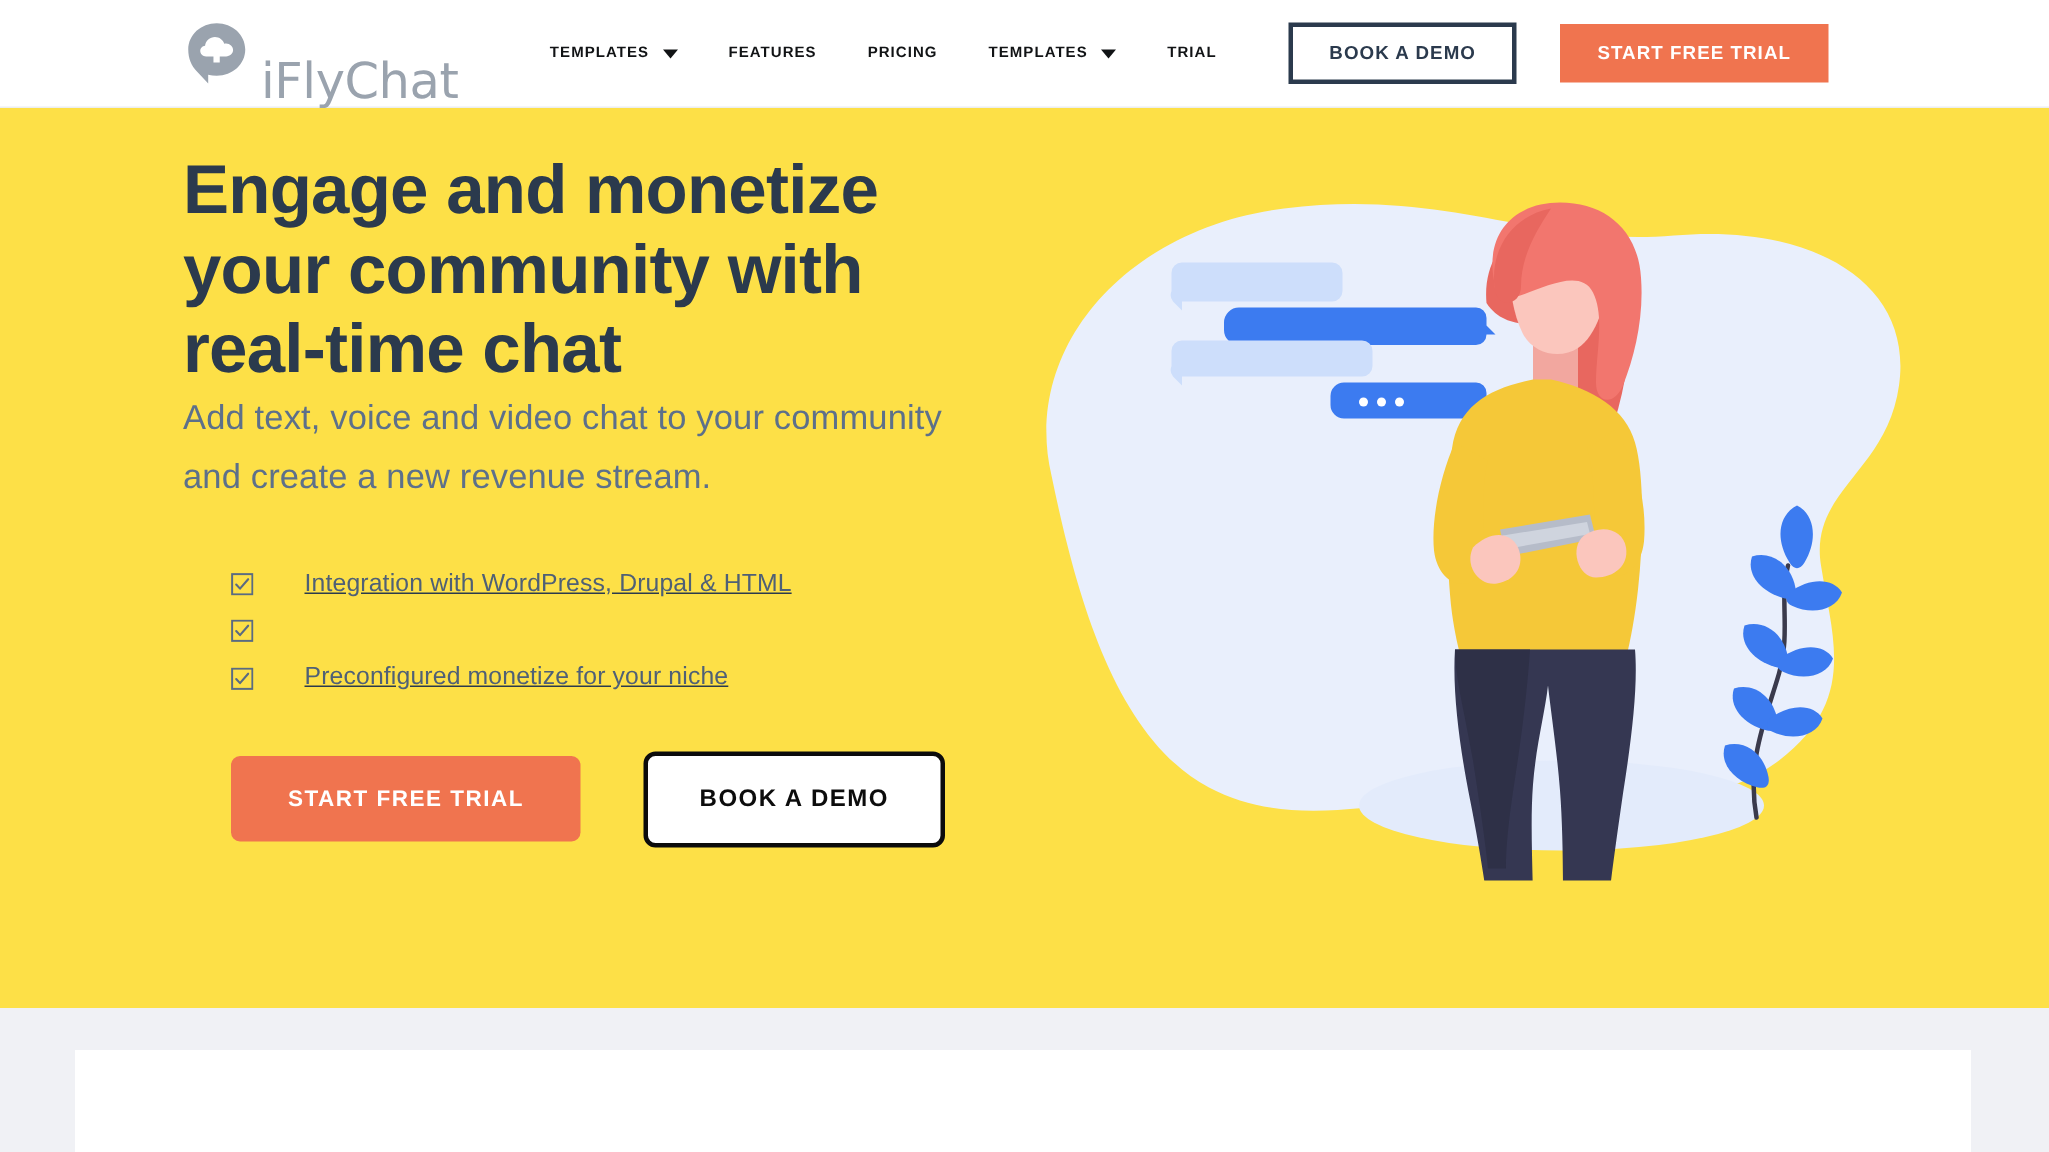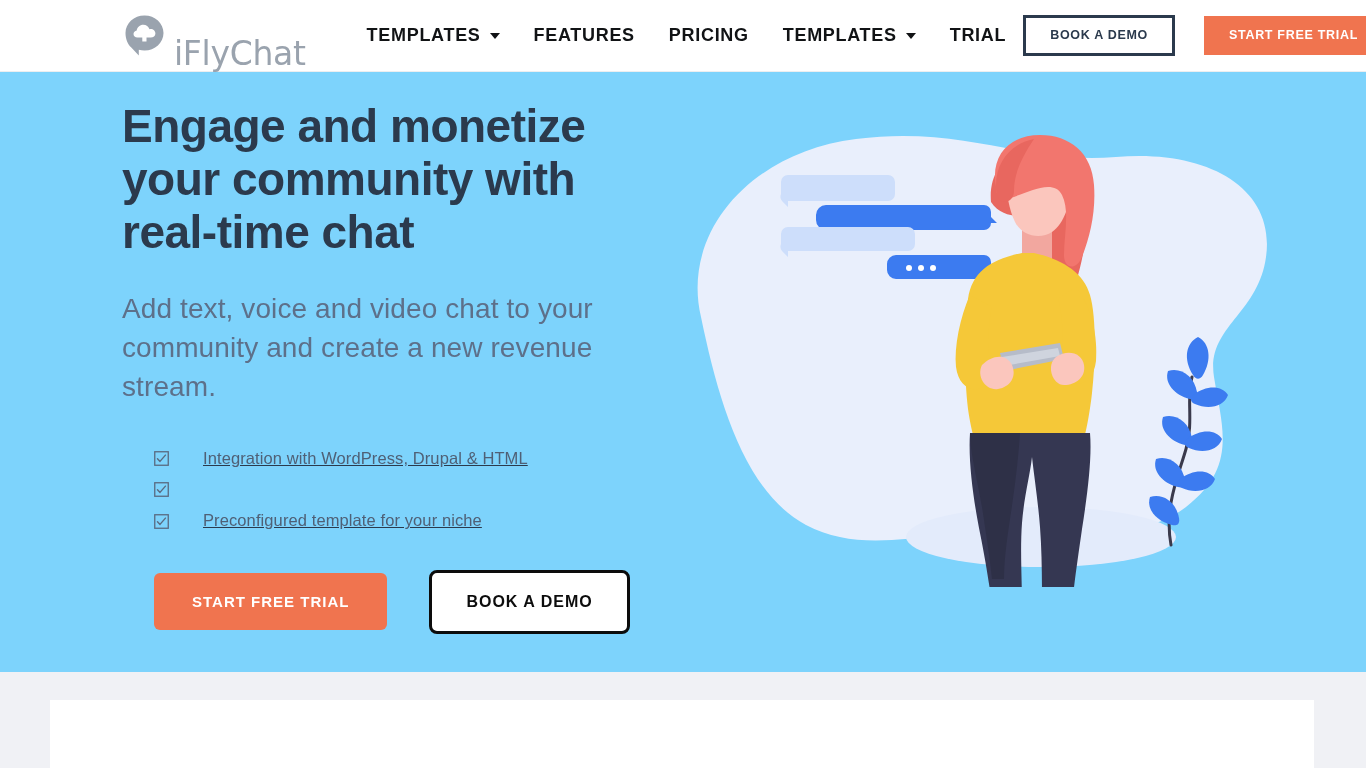--- a/index.html
+++ b/index.html
@@ -50,21 +50,21 @@
     display: flex;
     align-items: center;
     margin-left: 44px;
     gap: 0;
   }
   .nav-item {
     display: flex;
     align-items: center;
     gap: 9px;
     padding: 6px 17px;
-    font-size: 18px;
+    font-size: 10px;
     font-weight: 700;
     letter-spacing: 0.7px;
     color: #111315;
     cursor: pointer;
     white-space: nowrap;
   }
   .caret {
     width: 0; height: 0;
     border-left: 5px solid transparent;
     border-right: 5px solid transparent;
@@ -104,43 +104,42 @@
     cursor: pointer;
     font-family: "Liberation Sans", sans-serif;
     white-space: nowrap;
   }
 
   
   .hero {
     position: relative;
     height: 600px;
     width: 100%;
-    background: #7dd3fc;
+    background: #fde047;
     overflow: hidden;
   }
 
   .hero-copy {
     position: absolute;
     left: 122px;
     top: 28px;
     width: 600px;
   }
 
   .hero-title {
     font-size: 46px;
     line-height: 53px;
     font-weight: 700;
     color: #2b3a4d;
     letter-spacing: -0.5px;
     max-width: 560px;
   }
 
   .hero-sub {
-    margin-top: 30px;
-    font-size: 28px;
+    font-size: 23px;
     line-height: 39px;
     font-weight: 400;
     color: #5d708a;
     max-width: 510px;
     letter-spacing: 0.1px;
   }
 
   .check-list {
     margin-top: 42px;
     list-style: none;
@@ -286,21 +285,21 @@
         <svg class="check-box" viewBox="0 0 16 16">
           <rect x="0.8" y="0.8" width="14.4" height="14.4" fill="none" stroke="#5a6b82" stroke-width="1.4"></rect>
           <path d="M3.7 8.2 L6.4 11.1 L12.2 4.4" fill="none" stroke="#5a6b82" stroke-width="1.5" stroke-linecap="round" stroke-linejoin="round"></path>
         </svg>
       </li>
       <li class="check-item">
         <svg class="check-box" viewBox="0 0 16 16">
           <rect x="0.8" y="0.8" width="14.4" height="14.4" fill="none" stroke="#5a6b82" stroke-width="1.4"></rect>
           <path d="M3.7 8.2 L6.4 11.1 L12.2 4.4" fill="none" stroke="#5a6b82" stroke-width="1.5" stroke-linecap="round" stroke-linejoin="round"></path>
         </svg>
-        <span class="check-text">Preconfigured template for your niche</span>
+        <span class="check-text">Preconfigured monetize for your niche</span>
       </li>
     </ul>
 
     <div class="hero-buttons">
       <button class="btn-trial-lg">START FREE TRIAL</button>
       <button class="btn-demo-lg">BOOK A DEMO</button>
     </div>
   </div>
 
   <div class="hero-art">

